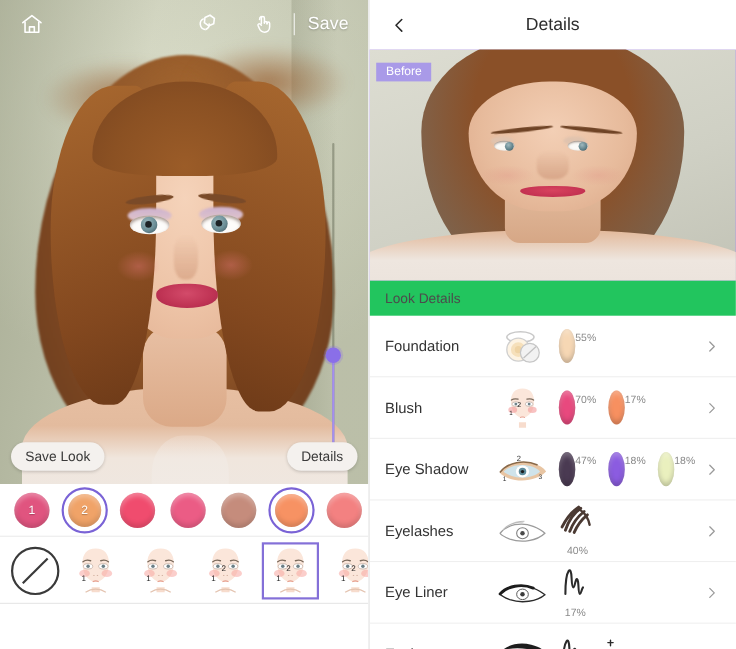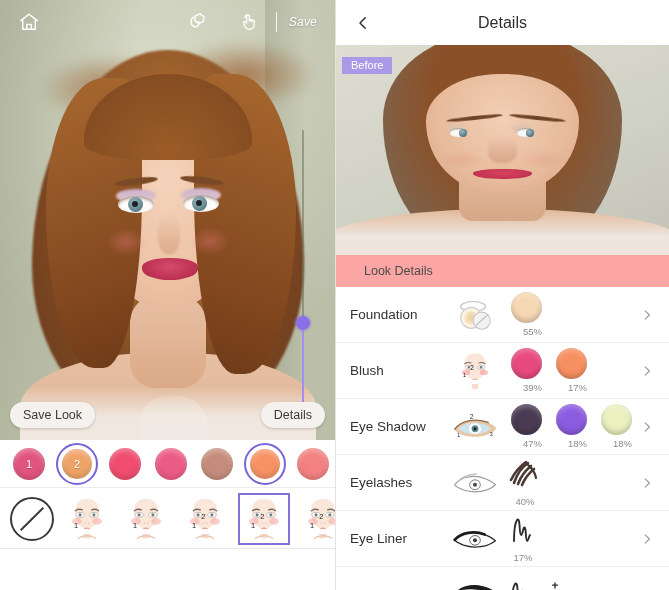--- a/index.html
+++ b/index.html
@@ -110,22 +110,22 @@
   
   .top-bar{
     position:absolute; left:0; top:0; width:335px; height:44px;
     display:flex; align-items:center; padding:0 14px; z-index:6;
   }
   .top-bar .spacer{ flex:1; }
   .ico-btn{ display:flex; align-items:center; justify-content:center;
             width:30px; height:30px; cursor:pointer; }
   .ico-btn svg{ display:block; }
   .divider-v{ width:1px; height:20px; background:rgba(255,255,255,.85); margin:0 12px; }
-  .save-text{ color:#fff; font-size:12px; letter-spacing:.2px; margin-right:4px;
-              text-shadow:0 1px 2px rgba(0,0,0,.25); cursor:pointer;font-style:italic; }
+  .save-text{ color:#fff; font-size:16px; letter-spacing:.2px; margin-right:4px;
+              text-shadow:0 1px 2px rgba(0,0,0,.25); cursor:pointer; }
 
   
   .v-slider{ position:absolute; right:25px; top:130px; width:14px; height:275px; z-index:5; }
   .v-track{ position:absolute; left:6px; top:0; width:2px; height:275px;
             background:rgba(110,115,95,.55); border-radius:1px; }
   .v-fill{ position:absolute; left:6px; bottom:0; width:2px; height:82px;
            background:#a48ff0; border-radius:1px; }
   .v-thumb{ position:absolute; left:0; top:186px; width:14px; height:14px; border-radius:50%;
             background:#8a6fe8; box-shadow:0 0 0 2px rgba(138,111,232,.25); cursor:pointer; }
 
@@ -213,30 +213,30 @@
            background:radial-gradient(ellipse at 50% 40%, #d8435f, #bb2b4c);
            border-radius:50% 50% 55% 55% / 45% 45% 55% 55%; }
   .p-nose{ position:absolute; left:45.5%; top:44%; width:9%; height:12%;
            background:linear-gradient(180deg,rgba(200,145,115,0),rgba(198,142,112,.5));
            border-radius:40%; filter:blur(1px); }
   .p-blushL,.p-blushR{ position:absolute; width:15%; height:9%; border-radius:50%; top:50%; }
   .p-blushL{ left:30%; } .p-blushR{ left:55%; }
   .p-lid{ position:absolute; width:21px; height:8px; border-radius:50%; filter:blur(1px); }
 
   
-  .sec-head{ height:32px; background:#fca5a5; display:flex; align-items:center;
-             padding-left:28px; font-size:12.5px; color:#4c4c4c; }
+  .sec-head{ height:32px; background:#22c55e; display:flex; align-items:center;
+             padding-left:14px; font-size:12.5px; color:#4c4c4c; }
 
   
   .d-row{ height:56px; display:flex; align-items:center; padding:0 12px 0 14px;
           border-bottom:1px solid #efefef; cursor:pointer; }
   .d-name{ width:96px; flex:0 0 96px; font-size:13.5px; color:#333; }
   .d-icon{ width:58px; flex:0 0 58px; display:flex; align-items:center; justify-content:center; }
   .d-swatches{ flex:1; display:flex; align-items:flex-start; gap:11px; padding-left:4px; }
-  .d-sw-item{ display:flex; flex-direction:column; align-items:flex-end; width:34px; }
+  .d-sw-item{ display:flex; align-items:flex-start; width:34px; }
   .d-sw{ width:31px; height:31px; border-radius:50%;
          box-shadow:inset 0 -3px 5px rgba(0,0,0,.2), inset 0 3px 5px rgba(255,255,255,.28); }
   .d-pct{ font-size:9.5px; color:#8a8a8a; margin-top:3px; }
   .d-stroke{ display:flex; flex-direction:column; align-items:center; }
   .chev{ flex:0 0 20px; display:flex; align-items:center; justify-content:center; }
 </style>
 </head>
 <body>
 
 <div id="app">
@@ -523,21 +523,21 @@
               <ellipse cx="15" cy="28" rx="5" ry="3.4" fill="#f49a9a" opacity=".6"></ellipse>
               <ellipse cx="37" cy="28" rx="5" ry="3.4" fill="#f49a9a" opacity=".6"></ellipse>
               <path d="M23.5 36.5c1.6-.8 3.4-.8 5 0" stroke="#e6a090" stroke-width="1.1" fill="none" stroke-linecap="round"></path>
               <text x="20" y="25" font-size="8" font-family="Liberation Sans, sans-serif" fill="#222">2</text>
               <text x="11" y="34" font-size="7" font-family="Liberation Sans, sans-serif" fill="#222">1</text>
             </svg>
           </div>
           <div class="d-swatches">
             <div class="d-sw-item">
               <div class="d-sw" style="background: rgb(232, 73, 126);"></div>
-              <div class="d-pct">39%</div>
+              <div class="d-pct">70%</div>
             </div>
             <div class="d-sw-item">
               <div class="d-sw" style="background: rgb(247, 144, 96);"></div>
               <div class="d-pct">17%</div>
             </div>
           </div>
           <div class="chev">
             <svg width="14" height="14" viewBox="0 0 24 24" fill="none" stroke="#9a9a9a" stroke-width="2" stroke-linecap="round" stroke-linejoin="round">
               <path d="M9 5l7 7-7 7"></path>
             </svg>

